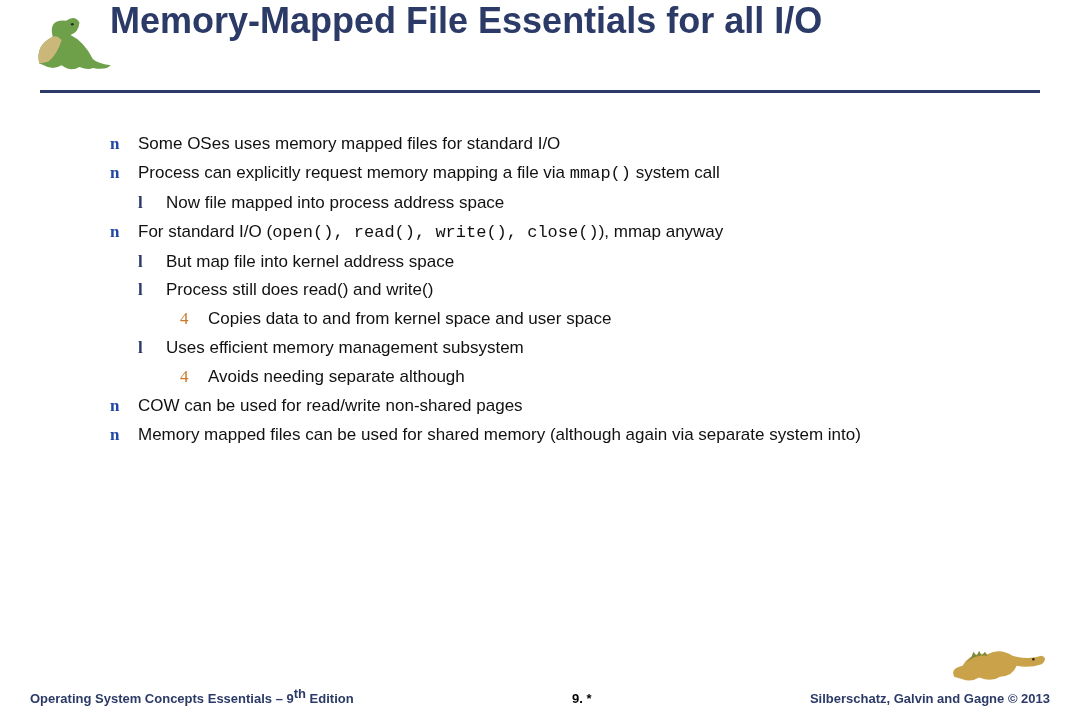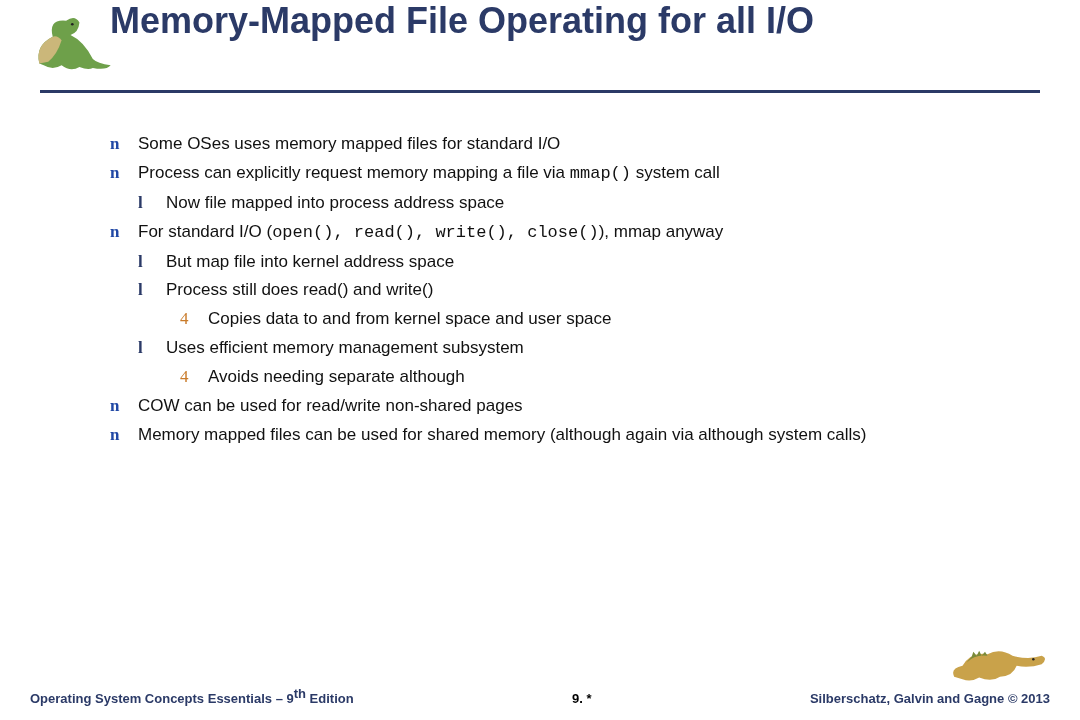--- a/index.html
+++ b/index.html
@@ -88,21 +88,21 @@
 <body>
 
 <div class="slide">
 
   <svg class="top-dino" viewBox="0 0 100 74">
     <path d="M10,60 Q5,40 25,30 Q20,10 40,12 Q50,5 55,14 Q54,25 45,28 Q60,35 70,55 Q75,60 90,62 Q85,68 70,65 Q65,68 55,64 Q45,70 35,62 Q25,68 15,62 Z" fill="#6ea04a"></path>
     <path d="M10,60 Q5,40 25,30 Q30,28 35,34 Q30,50 20,58 Z" fill="#cbb77a"></path>
     <circle cx="47" cy="16" r="1.5" fill="#222"></circle>
   </svg>
 
-  <div class="title">Memory-Mapped File Operating for all I/O</div>
+  <div class="title">Memory-Mapped File Essentials for all I/O</div>
   <hr class="title-rule">
 
   <div class="body">
 
     <div class="bullet-row b1">
       <span class="mark">n</span>
       <span class="txt">Some OSes  uses memory mapped files for standard I/O</span>
     </div>
 
     <div class="bullet-row b1">
@@ -149,21 +149,21 @@
       <span class="txt">Avoids needing separate although</span>
     </div>
 
     <div class="bullet-row b1">
       <span class="mark">n</span>
       <span class="txt">COW can be used for read/write non-shared pages</span>
     </div>
 
     <div class="bullet-row b1">
       <span class="mark">n</span>
-      <span class="txt">Memory mapped files can be  used for shared memory (although again via although system calls)</span>
+      <span class="txt">Memory mapped files can be  used for shared memory (although again via separate system into)</span>
     </div>
 
   </div>
 
   <svg class="bottom-dino" viewBox="0 0 120 70">
     <path d="M5,55 Q0,45 15,42 Q25,25 45,28 Q60,20 75,30 Q95,35 110,30 Q118,33 110,40 Q95,45 80,42 Q75,55 60,55 Q50,62 35,56 Q25,62 15,58 Z" fill="#c9a24a"></path>
     <path d="M20,38 Q30,28 45,30 L42,25 L38,30 L35,24 L32,30 L28,25 L26,31 Z" fill="#7a8a3a"></path>
     <circle cx="100" cy="34" r="1.5" fill="#222"></circle>
   </svg>
 

